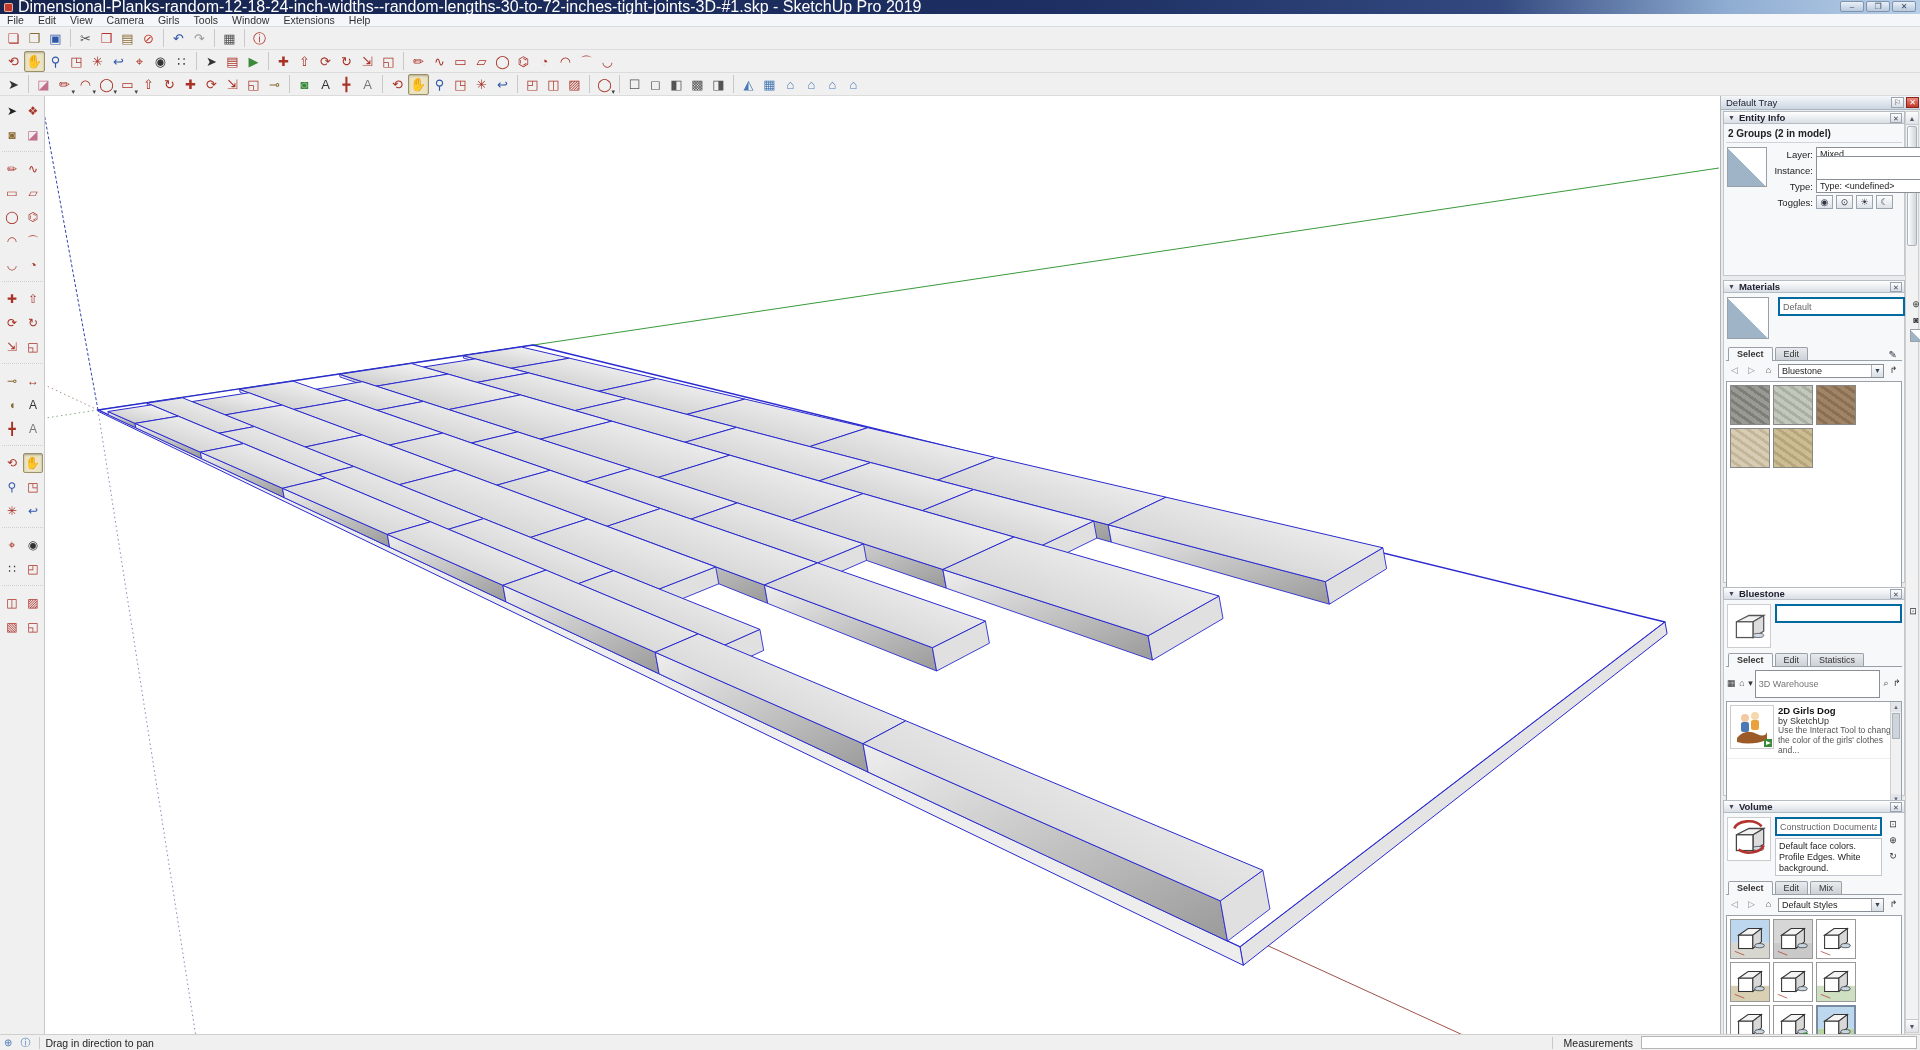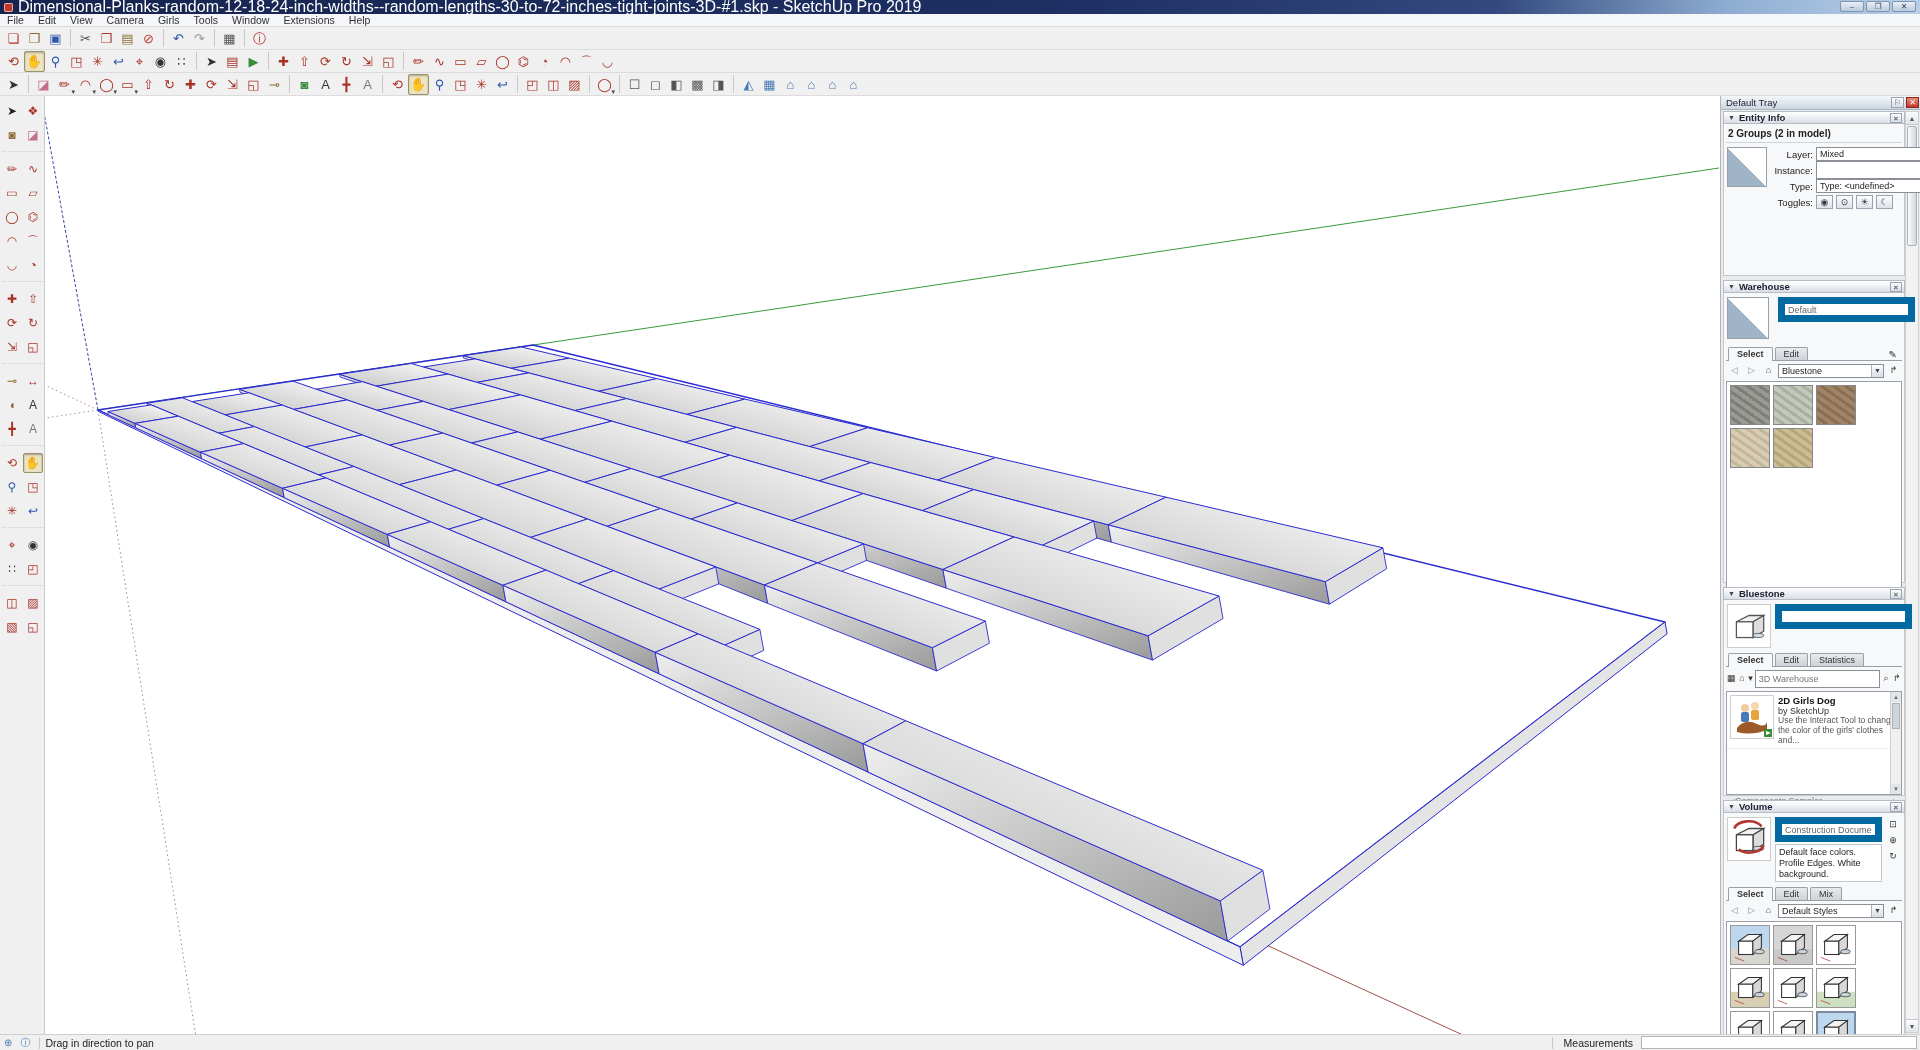--- a/index.html
+++ b/index.html
@@ -81,29 +81,29 @@
   #ei-flex { display:flex; padding:4px 1px; }
   .preview-box { width:40px; height:40px; border:1px solid #9aa0a8; background:
     linear-gradient(to top right,#9fb4c7 49.5%,#ffffff 50%); margin-right:5px; flex:none; }
   #ei-fields { flex:1; }
   .ei-row { display:flex; align-items:center; margin-bottom:2px; height:14px; }
   .ei-label { width:44px; text-align:right; padding-right:3px; color:#222; flex:none; }
   .combo { flex:1; height:14px; border:1px solid #8a8f96; background:#fff; display:flex; align-items:center; }
   .combo .cv { flex:1; padding:0 3px; font-size:9px; white-space:nowrap; overflow:hidden; }
   .combo .cb { width:12px; height:12px; background:linear-gradient(#fdfdfd,#d8dee5);
     border-left:1px solid #aab2bb; font-size:7px; text-align:center; line-height:12px; color:#345; flex:none; }
-  .txt-input { flex:1; height:18px; border:1px solid #8a8f96; background:#fff; font-size:9px; padding:0 3px;
+  .txt-input { flex:1; height:28px; border:1px solid #8a8f96; background:#fff; font-size:9px; padding:0 3px;
     font-family:"Liberation Sans",sans-serif; }
   #ei-toggles { display:flex; gap:3px; }
   .tog-btn { width:17px; height:14px; border:1px solid #9aa4b0; background:linear-gradient(#fdfdfd,#dde2e8);
     font-size:9px; line-height:13px; text-align:center; color:#334; }
 
   
   .sec-toprow { display:flex; padding:2px 1px; }
-  .name-input { flex:1; height:25px; border:7px solid #0369a1; background:#fff; font-size:9px; padding:0 3px;
+  .name-input { flex:1; height:19px; border:2px solid #0369a1; background:#fff; font-size:9px; padding:0 3px;
     color:#666; font-family:"Liberation Sans",sans-serif; }
   .side-icons { width:16px; margin-left:3px; display:flex; flex-direction:column; align-items:center; gap:3px; flex:none; }
   .side-icon { width:14px; height:13px; font-size:9px; line-height:12px; text-align:center; color:#333;
     border:1px solid transparent; }
   .mini-preview { width:13px; height:13px; border:1px solid #9aa0a8;
     background:linear-gradient(to top right,#9fb4c7 49.5%,#fff 50%); }
   .tabs { display:flex; align-items:flex-end; height:15px; border-bottom:1px solid #9aa0a8; margin-top:2px; padding:0 2px; }
   .tab { font-size:9px; padding:1px 8px 1px 8px; border:1px solid #9aa0a8; border-bottom:none;
     background:linear-gradient(#e8ebee,#cdd2d8); margin-right:2px; border-radius:2px 2px 0 0; color:#333; }
   .tab.active { background:#f7f8f9; font-weight:bold; position:relative; top:1px; height:14px; }
@@ -741,21 +741,21 @@
                 </span>
             </div>
           </div>
         </div>
       </div>
     </div>
 
     <div class="section" style="top:184px">
       <div class="sec-hdr">
         <span class="tri">▼</span>
-        <span class="sec-title">Warehouse</span>
+        <span class="sec-title">Materials</span>
         <span class="sec-close">✕</span>
       </div>
       <div class="sec-body" style="height:290px">
         <div class="sec-toprow">
           <div class="preview-box" style="width:42px;height:42px"></div>
           <input class="name-input" style="margin-left: 4px;" value="Default">
           <div class="side-icons" id="mat-side">
               <span class="side-icon">⊕</span>
               <span class="side-icon">◙</span>
               <div class="mini-preview"></div>

